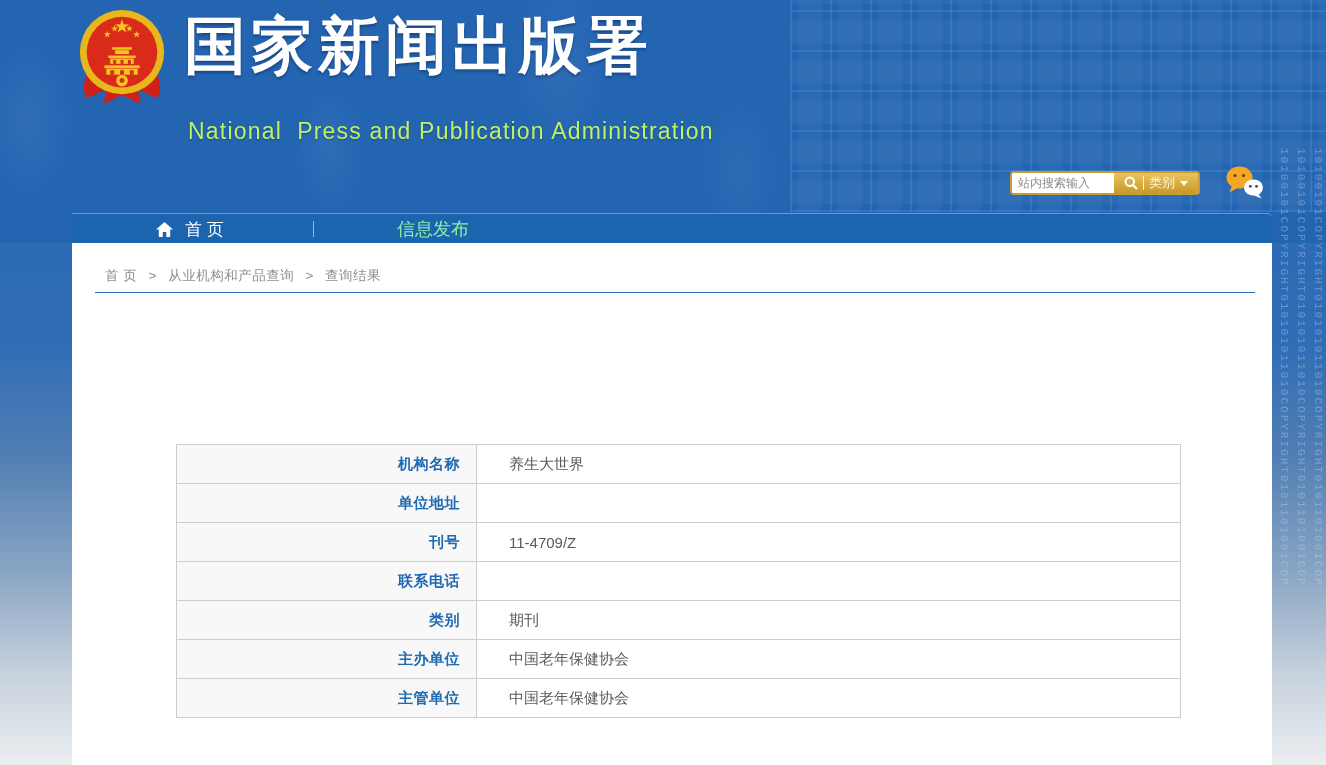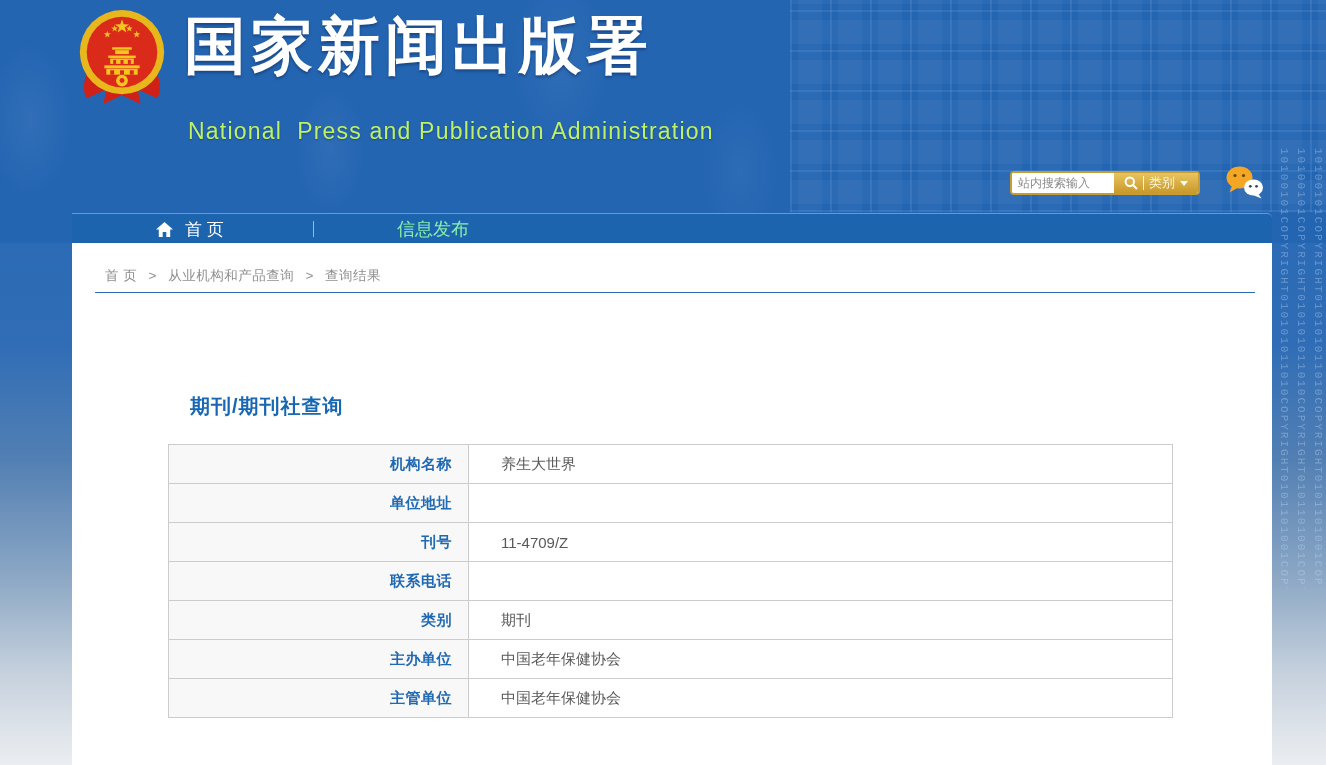--- a/index.html
+++ b/index.html
@@ -125,21 +125,21 @@
   .breadcrumb .sep { margin: 0 7px; }
   .breadcrumb-rule {
     position: absolute; left: 23px; right: 17px; top: 49px;
     border-top: 1px solid #2d6cb2;
   }
   .page-title {
     position: absolute; left: 118px; top: 150px;
     font-size: 20px; font-weight: bold; color: #1767b2; letter-spacing: 1px;
   }
   .info-table {
-    position: absolute; left: 96px; top: 201px; width: 1005px;
+    position: absolute; left: 104px; top: 201px; width: 1005px;
     border-collapse: collapse; font-size: 15px;
   }
   .info-table td { border: 1px solid #cccccc; height: 39px; padding: 0; }
   .info-table td.lbl {
     width: 300px; background: #f8f8f8; color: #2069b3; font-weight: bold;
     text-align: right; padding-right: 16px; letter-spacing: 0.5px;
   }
   .info-table td.val { color: #595959; padding-left: 32px; }
 </style>
 </head>
@@ -227,21 +227,20 @@
 <div class="content">
   <div class="breadcrumb">
     <span class="crumb">首 页</span>
     <span class="sep">&gt;</span>
     <span class="crumb">从业机构和产品查询</span>
     <span class="sep">&gt;</span>
     <span>查询结果</span>
   </div>
   <div class="breadcrumb-rule"></div>
 
-  <div class="page-title">期刊/期刊社查询</div>
 
   <table class="info-table">
     <tbody>
       <tr>
         <td class="lbl">机构名称</td>
         <td class="val">养生大世界</td>
       </tr>
       <tr>
         <td class="lbl">单位地址</td>
         <td class="val"></td>

